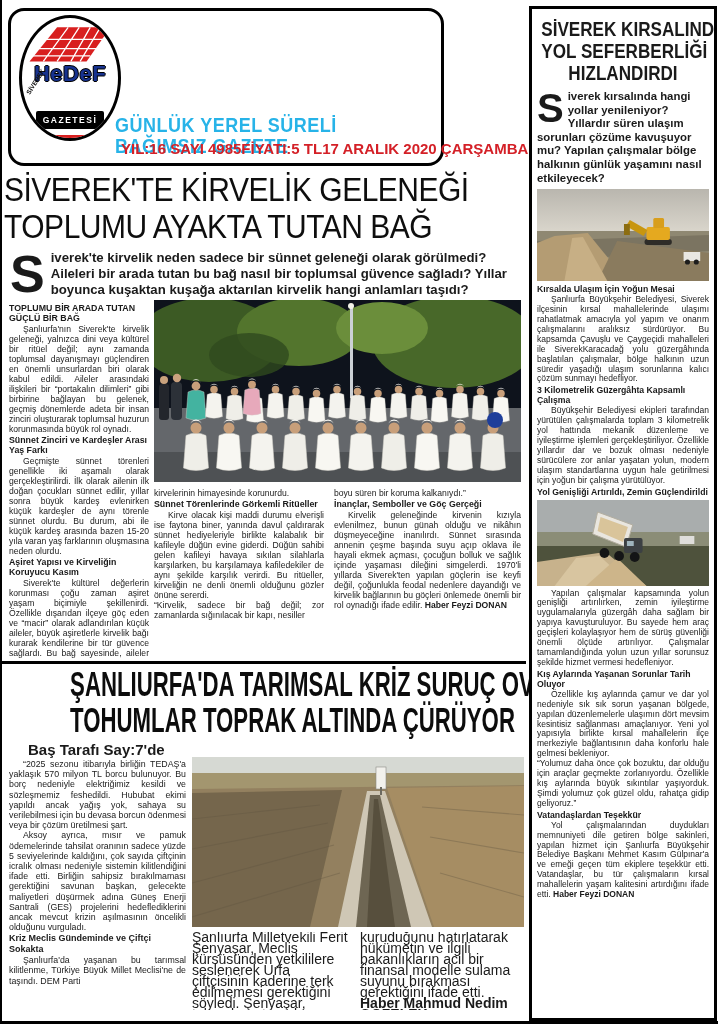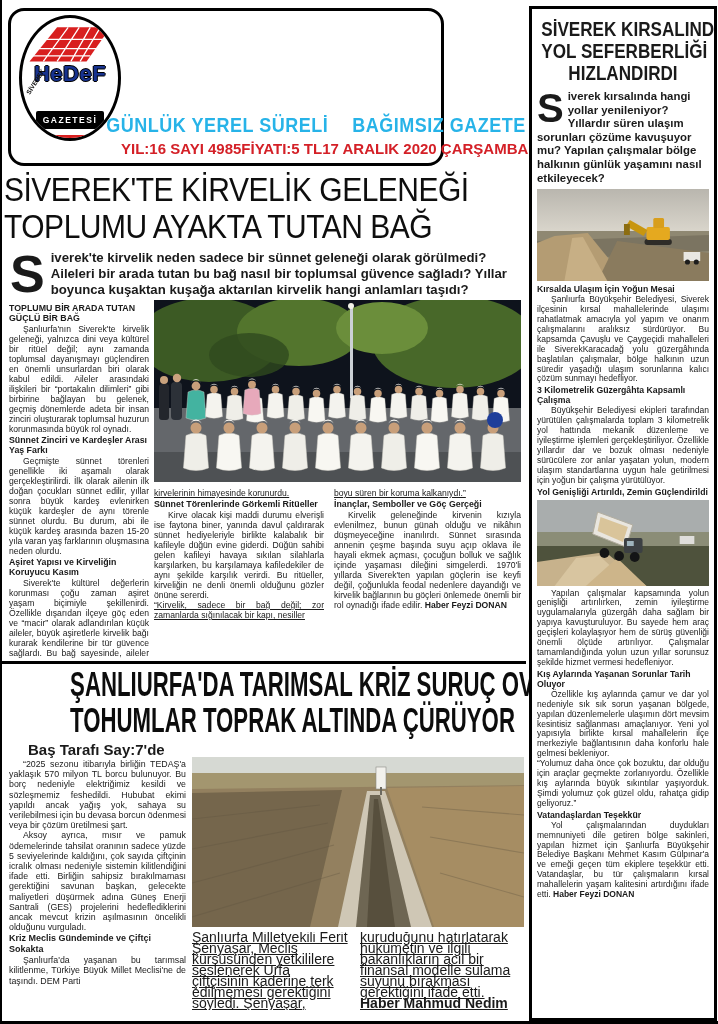--- a/index.html
+++ b/index.html
@@ -11,35 +11,35 @@
   .masthead{position:absolute;left:6px;top:8px;width:436px;height:158px;border:3px solid #000;border-radius:16px;box-sizing:border-box;background:#fff;}
   .logo{position:absolute;left:8px;top:4px;width:102px;height:126px;border:3px solid #000;border-radius:50%;box-sizing:border-box;background:#fff;overflow:hidden;text-align:center;}
   .logo .roof{display:block;width:92px;height:42px;margin:4px auto 0;}
   .logo .brand{font-size:22px;font-weight:bold;color:#17328e;line-height:20px;letter-spacing:0.5px;
       text-shadow:-1px 0 #000,1px 0 #000,0 -1px #000,0 1px #000;}
   .logo .gaz{display:inline-block;background:#000;color:#fff;font-size:8.5px;font-weight:bold;letter-spacing:1.5px;padding:4px 7px;border-radius:2px;margin-top:9px;}
   .logo .phone{display:inline-block;background:#d81f1f;color:#fff;font-size:8px;font-weight:bold;padding:1px 5px;border-radius:5px;margin-top:2px;}
   .logo .region{position:absolute;left:-1px;top:60px;transform:rotate(-58deg);font-size:6.5px;font-weight:bold;color:#111;}
   .mh-title{position:absolute;left:110px;top:2px;width:394px;height:98px;display:flex;align-items:center;justify-content:center;border-bottom:3px solid #000;box-sizing:border-box;}
   .mh-title h1{margin:0;font-size:33px;font-weight:bold;color:#e2231f;letter-spacing:-1px;white-space:nowrap;transform:scaleX(0.9) scaleY(1.25);}
-  .mh-sub{position:absolute;left:104px;top:104px;width:402px;display:flex;justify-content:center;gap:24px;}
+  .mh-sub{position:absolute;left:104px;top:104px;width:402px;display:flex;justify-content:center;flex-direction:column;}
   .mh-sub span{color:#27b3e8;font-size:18px;font-weight:bold;letter-spacing:0.5px;white-space:nowrap;transform:scaleY(1.1);}
   .mh-info{position:absolute;left:0;top:129px;width:100%;display:flex;box-sizing:border-box;padding:0 8px 0 110px;color:#d42027;font-weight:bold;font-size:15px;white-space:nowrap;}
 
   
   .headline{position:absolute;left:2px;top:171px;width:522px;text-align:left;font-weight:normal;color:#0e0e0e;}
   .headline div{font-size:30px;line-height:37px;letter-spacing:-0.5px;transform:scaleY(1.12);}
   .lead{position:absolute;left:8px;top:250px;width:512px;font-size:13.2px;line-height:16.2px;font-weight:bold;margin:0;}
   .lead .dc{float:left;font-size:52px;line-height:42px;margin:3px 6px 0 0;font-weight:bold;}
 
   
   .artcol{font-size:8.6px;line-height:10px;text-align:justify;overflow:hidden;position:absolute;}
   .artcol h4.sub{font-size:8.8px;font-weight:bold;margin:1px 0;text-align:left;line-height:10px;}
   .artcol p.para{margin:0;text-indent:14px;}
-  .artcol p.frag{text-indent:0;text-decoration:underline;}
+  .artcol p.frag{text-indent:0;}
   .col1{left:7px;top:302px;width:140px;height:356px;}
   .col2{left:152px;top:488px;width:170px;height:171px;}
   .col3{left:332px;top:488px;width:187px;height:171px;}
   .photo-main{position:absolute;left:152px;top:300px;width:367px;height:182px;background:#0e131c;}
   .photo-main svg,.photo-fill svg{display:block;width:100%;height:100%;}
 
   
   .divider{position:absolute;left:0;top:661px;width:524px;height:3px;background:#000;}
   .b-headline{position:absolute;left:0;top:667px;width:524px;text-align:center;font-weight:bold;color:#0c0c0c;}
   .b-headline div{font-size:30px;line-height:36px;transform:scaleX(0.74) scaleY(1.15);transform-origin:50% 50%;white-space:nowrap;}

